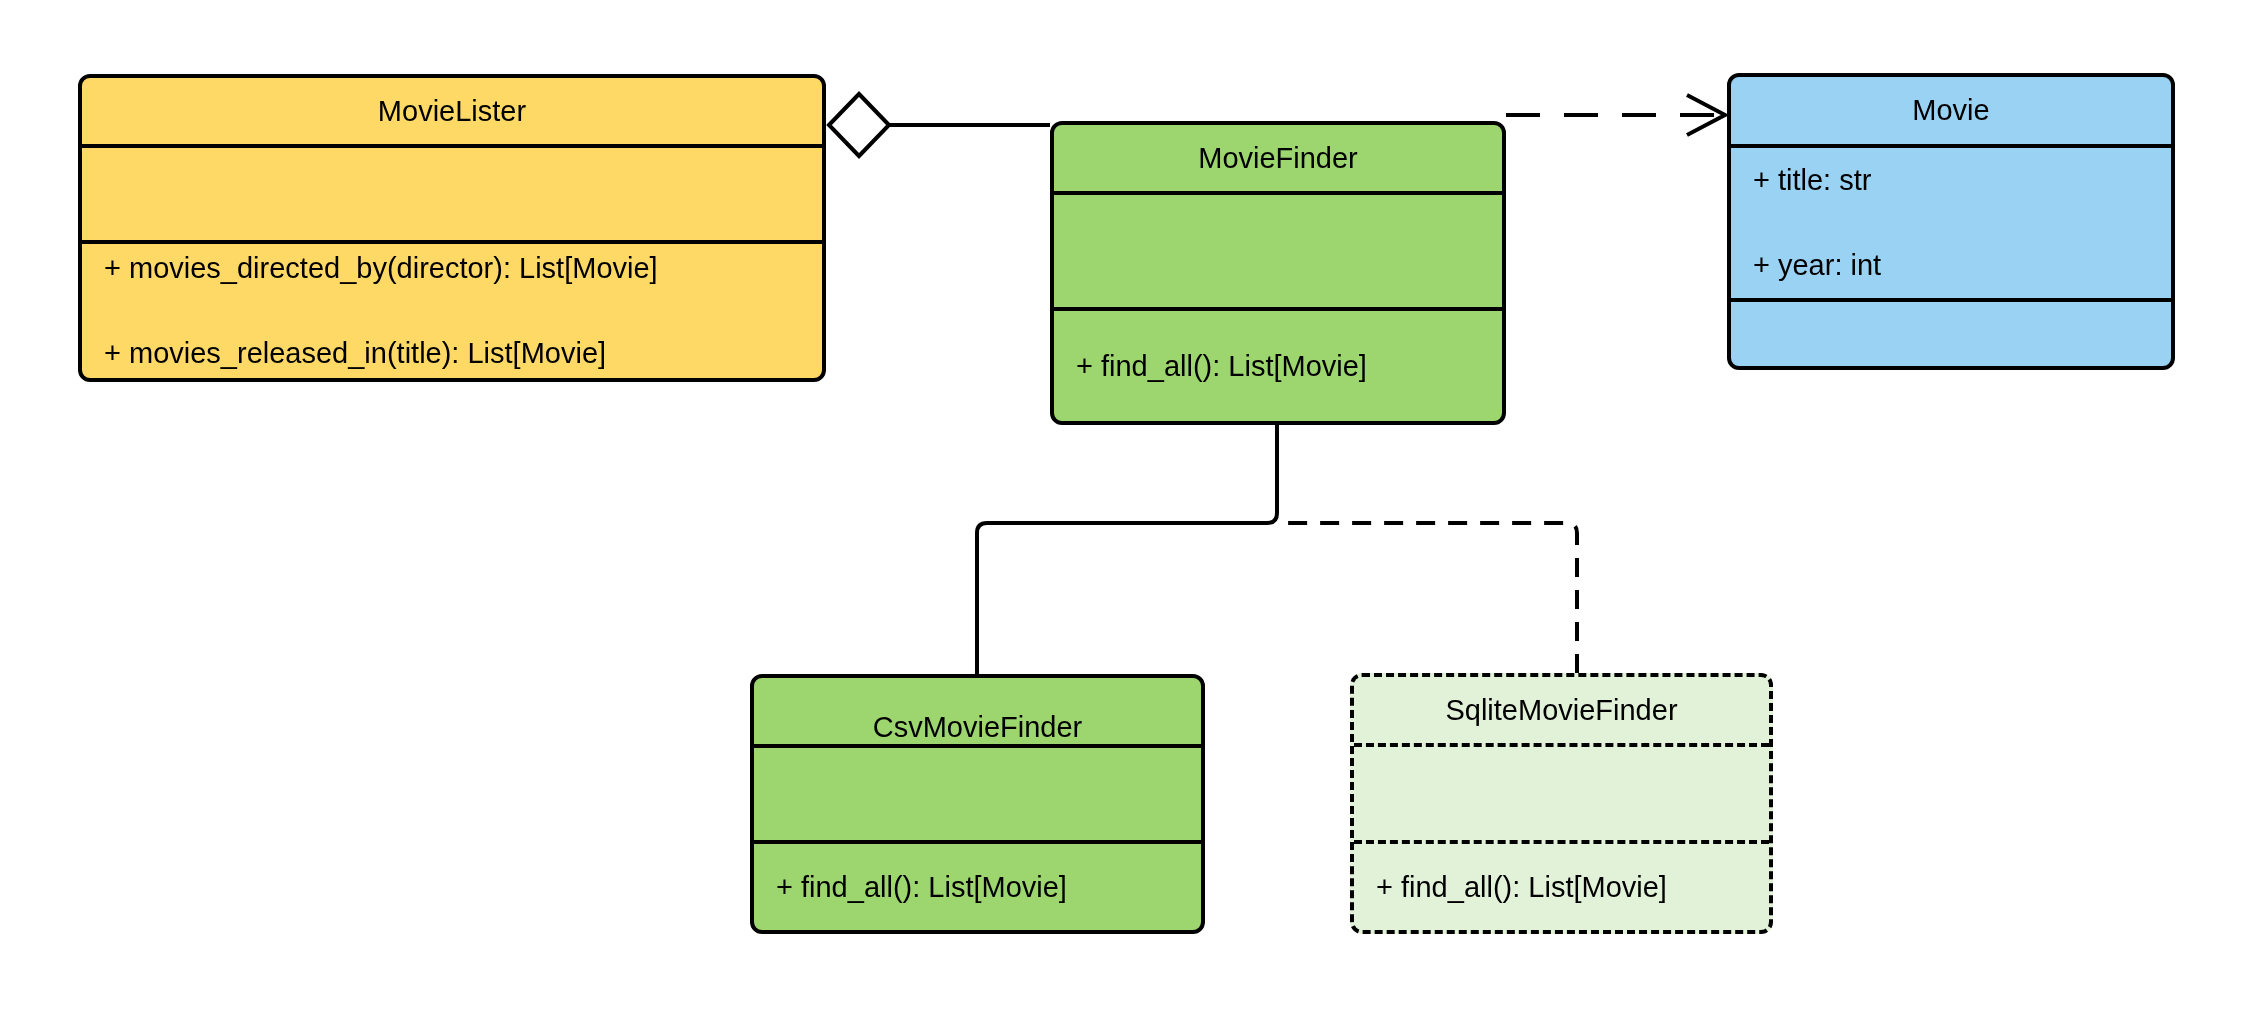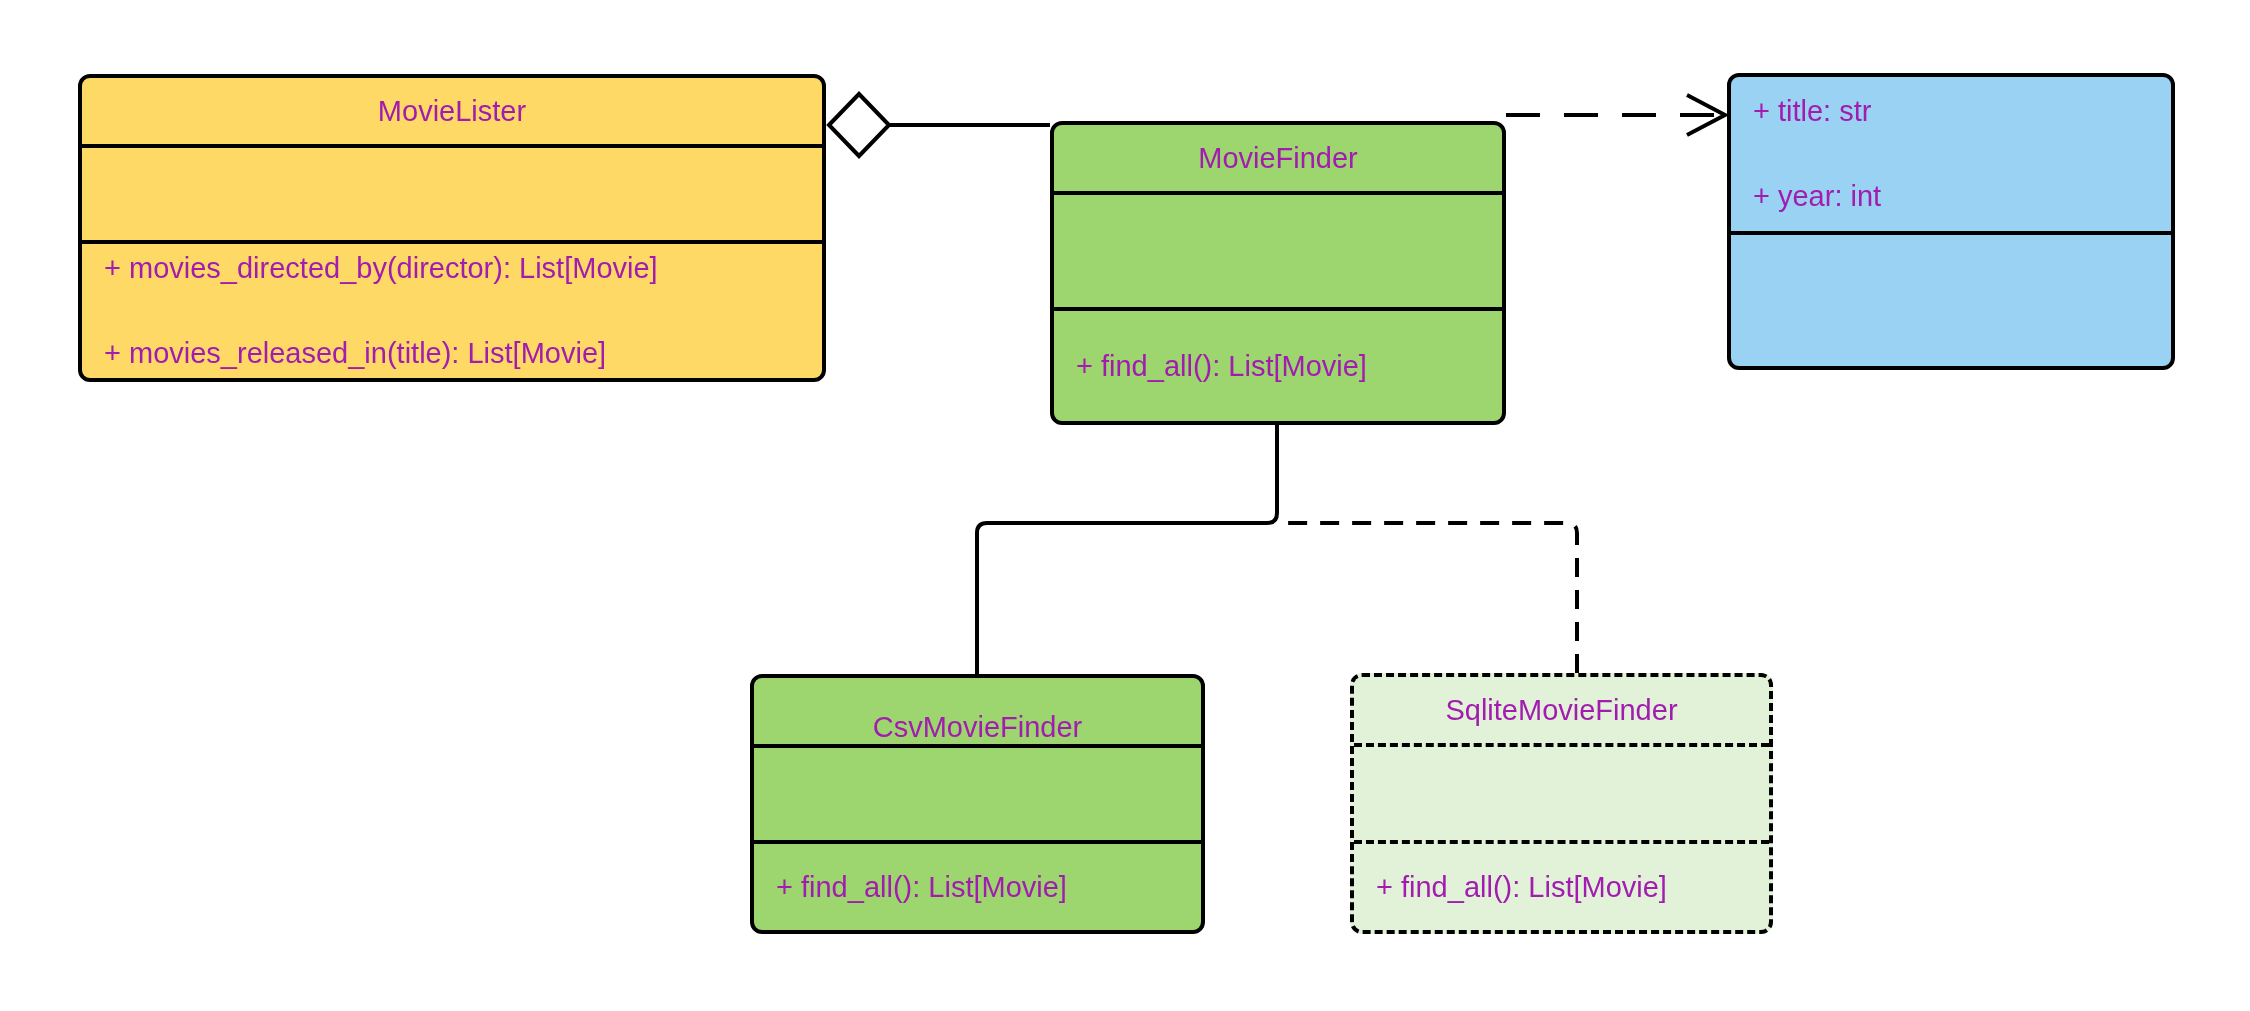--- a/index.html
+++ b/index.html
@@ -30,21 +30,21 @@
     fill: #ffffff;
     stroke-linejoin: miter;
   }
 
   .uml-class {
     position: absolute;
     border: 4px solid #000000;
     border-radius: 12px;
     display: flex;
     flex-direction: column;
-    color: #a21caf;
+    color: #000000;
     background: #ffffff;
   }
   .compartment { width: 100%; }
   .compartment + .compartment { border-top: 4px solid #000000; }
 
   .title {
     display: flex;
     align-items: center;
     justify-content: center;
     font-size: 29px;
@@ -126,20 +126,23 @@
     <div class="compartment title">
       <span>MovieFinder</span>
     </div>
     <div class="compartment mid"></div>
     <div class="compartment bottom members">
       <div>+ find_all(): List[Movie]</div>
     </div>
   </div>
 
   <div class="uml-class c-movie" style="background-color: rgb(153, 210, 242);">
+    <div class="compartment title">
+      <span>Movie</span>
+    </div>
     <div class="compartment mid members">
       <div>+ title: str</div>
       <div>+ year: int</div>
     </div>
     <div class="compartment bottom"></div>
   </div>
 
   <div class="uml-class c-csv" style="background-color: rgb(157, 213, 111);">
     <div class="compartment title">
       <span>CsvMovieFinder</span>

